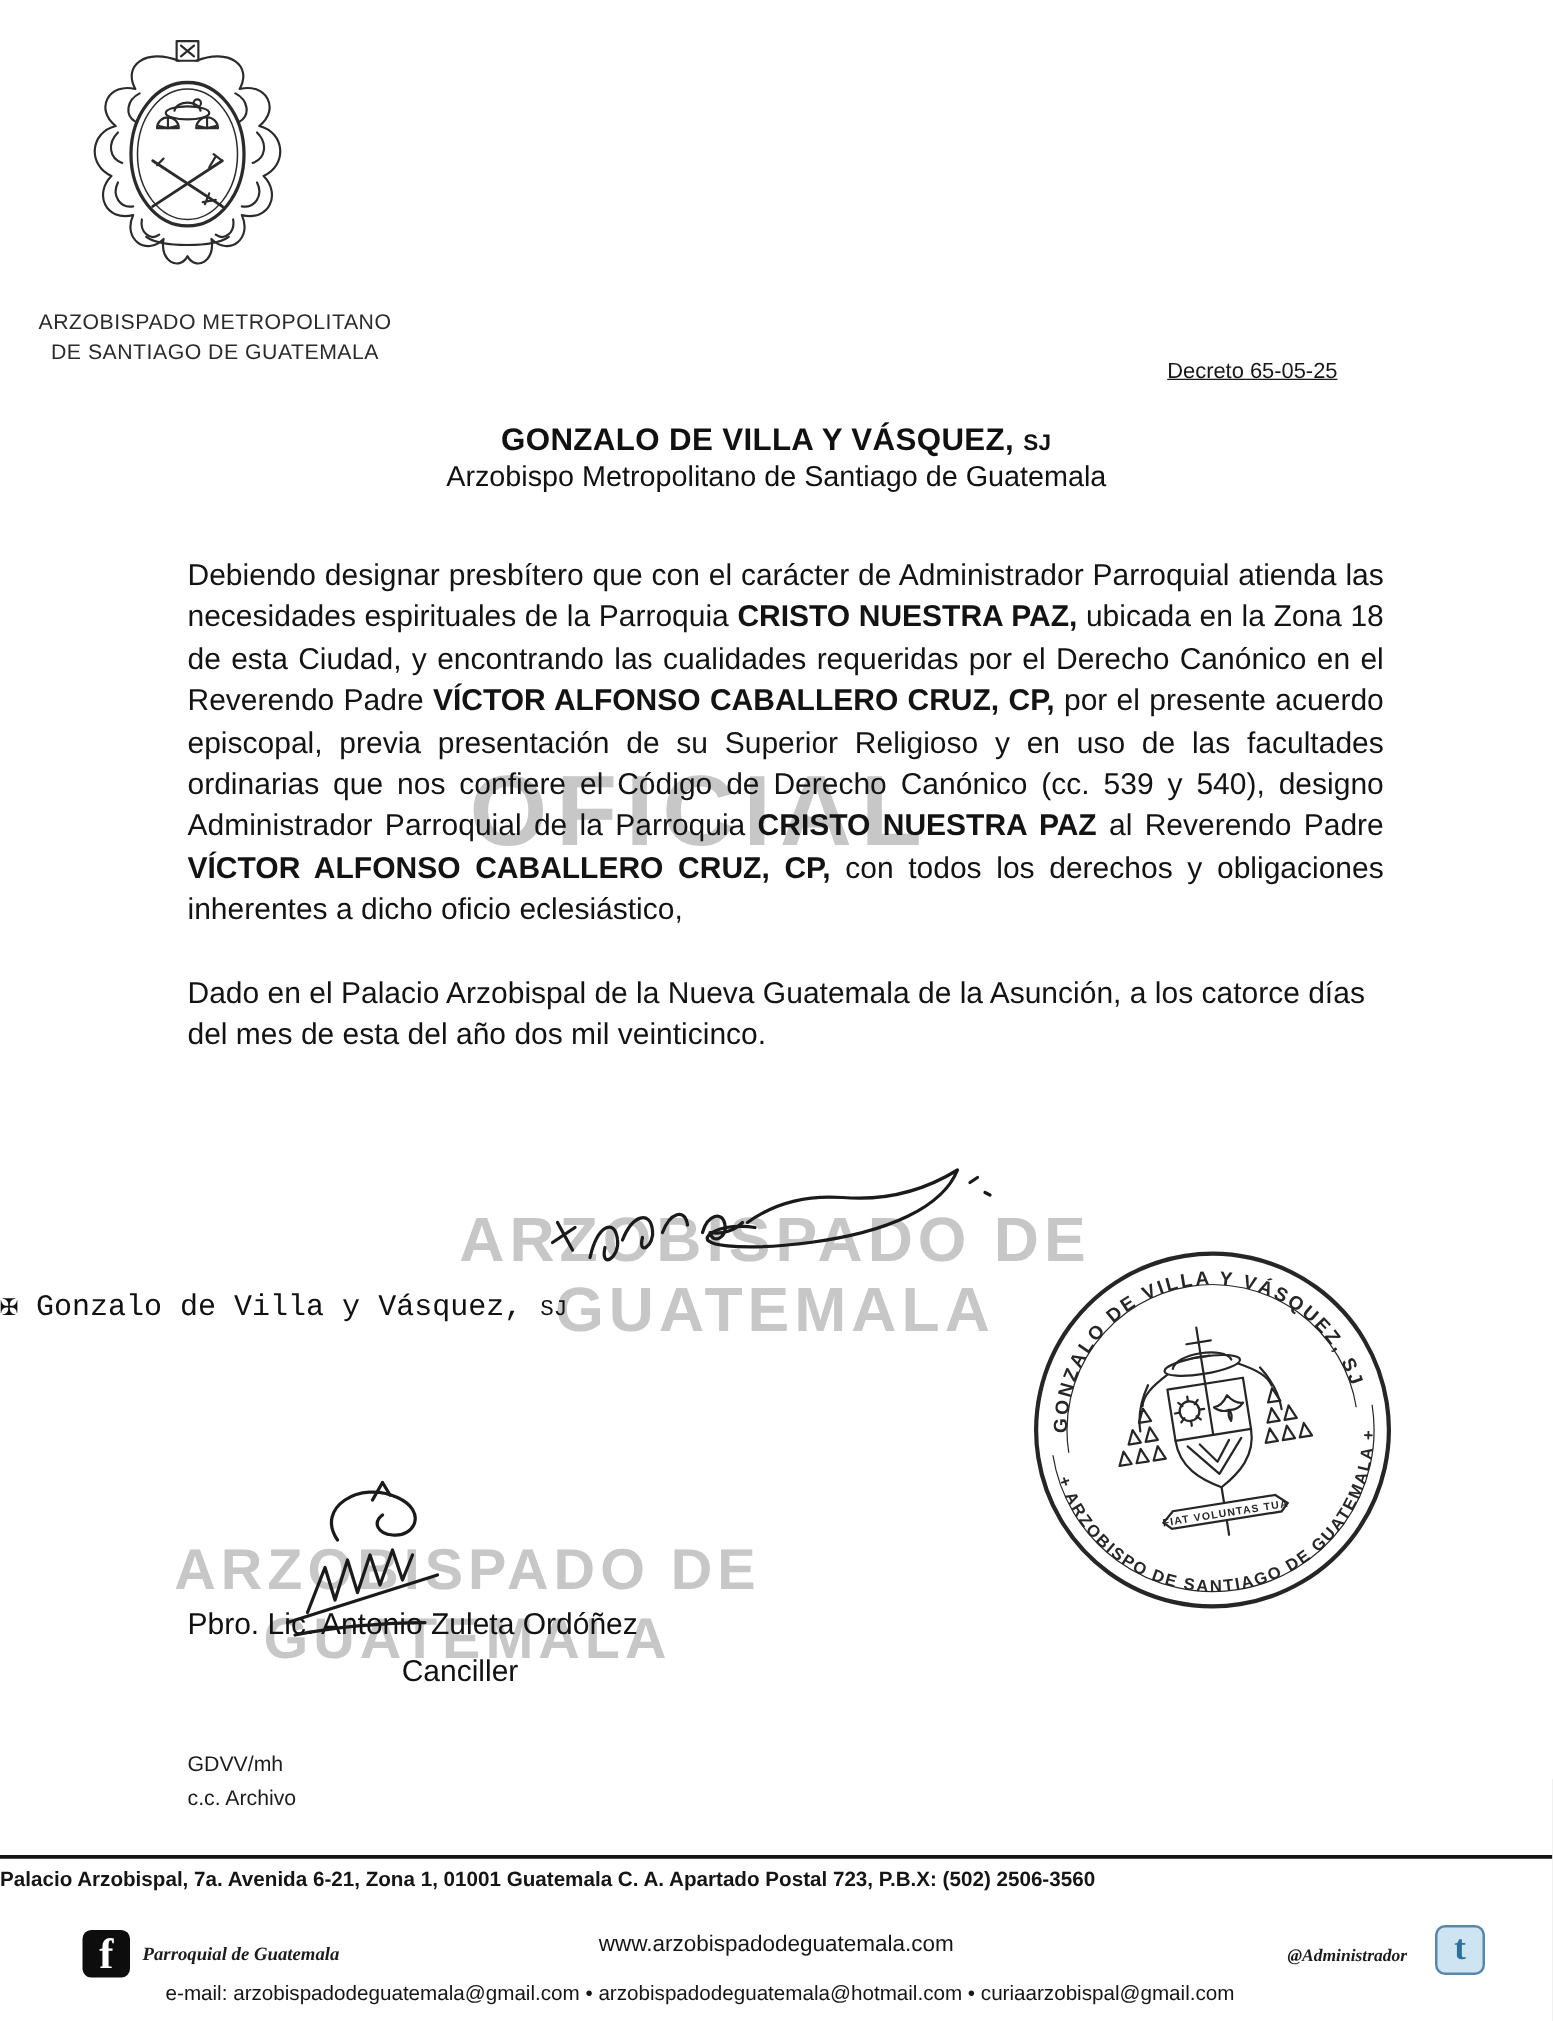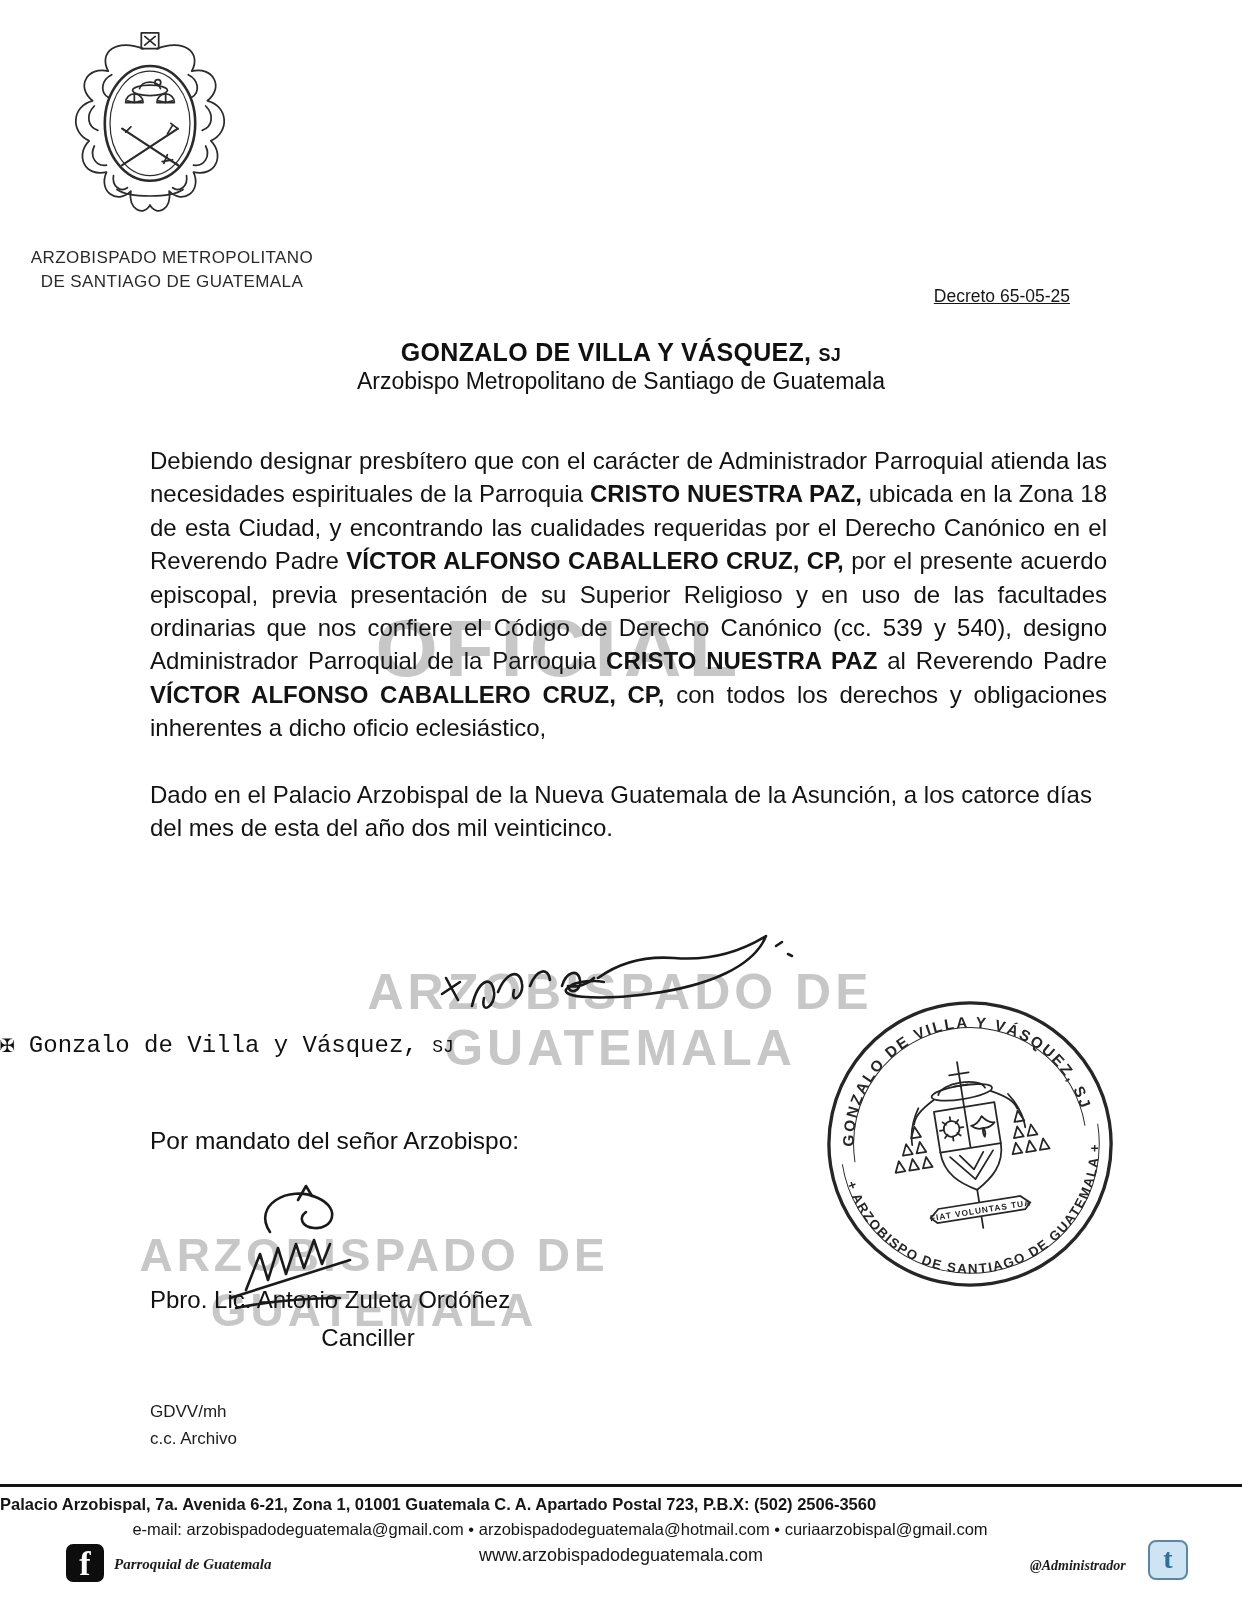--- a/index.html
+++ b/index.html
@@ -38,21 +38,21 @@
   .sig2{left:212px; top:1172px; width:200px; height:160px; z-index:2;}
   .chanc-name{left:150px; top:1286px; font-size:24px; z-index:1;}
   .chanc-title{left:150px; top:1324px; width:436px; text-align:center; font-size:24px; z-index:1;}
   
   .seal{left:822px; top:996px; width:296px; height:296px; z-index:2; transform:rotate(-9deg);}
   
   .refs{left:150px; top:1398px; font-size:17px; line-height:27px; color:#1c1c1c; z-index:1;}
   
   .footer-rule{left:0; top:1484px; width:1242px; height:3px; background:#141414;}
   .f-line1{left:0; top:1495px; width:1242px; font-size:16.5px; color:#151515;font-weight:bold;}
-  .f-line2{left:0; top:1520px; width:1120px; text-align:center; font-size:16.5px; color:#151515;}
+  .f-line2{left:0; top:1586px; width:1120px; text-align:center; font-size:16.5px; color:#151515;}
   .f-line3{left:0; top:1545px; width:1242px; text-align:center; font-size:18px; color:#151515;}
   .fb-badge{left:66px; top:1544px; width:38px; height:38px; background:#0d0d0d; border-radius:7px;
     color:#fff; text-align:center; font-family:"Liberation Serif",serif; font-weight:bold;
     font-size:34px; line-height:40px;}
   .fb-label{left:114px; top:1556px; font-family:"Liberation Serif",serif; font-style:italic;
     font-weight:bold; font-size:15px; color:#1c1c1c;}
   .tw-label{left:1030px; top:1558px; font-family:"Liberation Serif",serif; font-style:italic;
     font-weight:bold; font-size:14px; color:#1c1c1c;}
   .tw-badge{left:1148px; top:1540px; width:36px; height:36px; border-radius:8px;
     background:#cfe4f2; border:2px solid #5a87a8; color:#2e6f9e; text-align:center;
@@ -178,21 +178,20 @@
         <path d="M166,124 c-4,6 -8,8 -12,8 c4,4 8,5 12,4 c-2,4 -1,7 0,9 c1,-2 2,-5 0,-9 c4,1 8,0 12,-4 c-4,0 -8,-2 -12,-8 z"></path>
 
         <path d="M128,160 L150,186 L172,160 M138,160 L150,176 L162,160"></path>
       </g>
 
       <path d="M108,210 l-9,8 6,6 h90 l6,-6 -9,-8 z" fill="#fff" stroke="#262626" stroke-width="1.8"></path>
       <text x="150" y="221" text-anchor="middle" font-size="8.5" font-weight="bold" letter-spacing="1" fill="#262626" font-family="Liberation Sans, sans-serif">FIAT VOLUNTAS TUA</text>
     </svg>
   </div>
 
-  <div class="abs mandate">Por mandato del señor Arzobispo:</div>
 
   <div class="abs sig2">
     <svg viewBox="0 0 200 160" width="200" height="160">
       <g stroke="#1a1a1a" fill="none" stroke-width="2.6" stroke-linecap="round" stroke-linejoin="round">
         <path d="M86,28 l8,-14 l6,10"></path>
         <path d="M58,60 c-18,-26 18,-48 48,-34 c24,11 14,32 -4,30 c-12,-1 -16,-10 -8,-16"></path>
         <path d="M34,118 l14,-36 l8,26 l10,-32 l8,26 l10,-30 l8,24 l10,-28 l8,24 l8,-20"></path>
         <path d="M18,126 L138,88"></path>
         <path d="M24,136 c30,-6 70,-10 104,-10"></path>
       </g>

